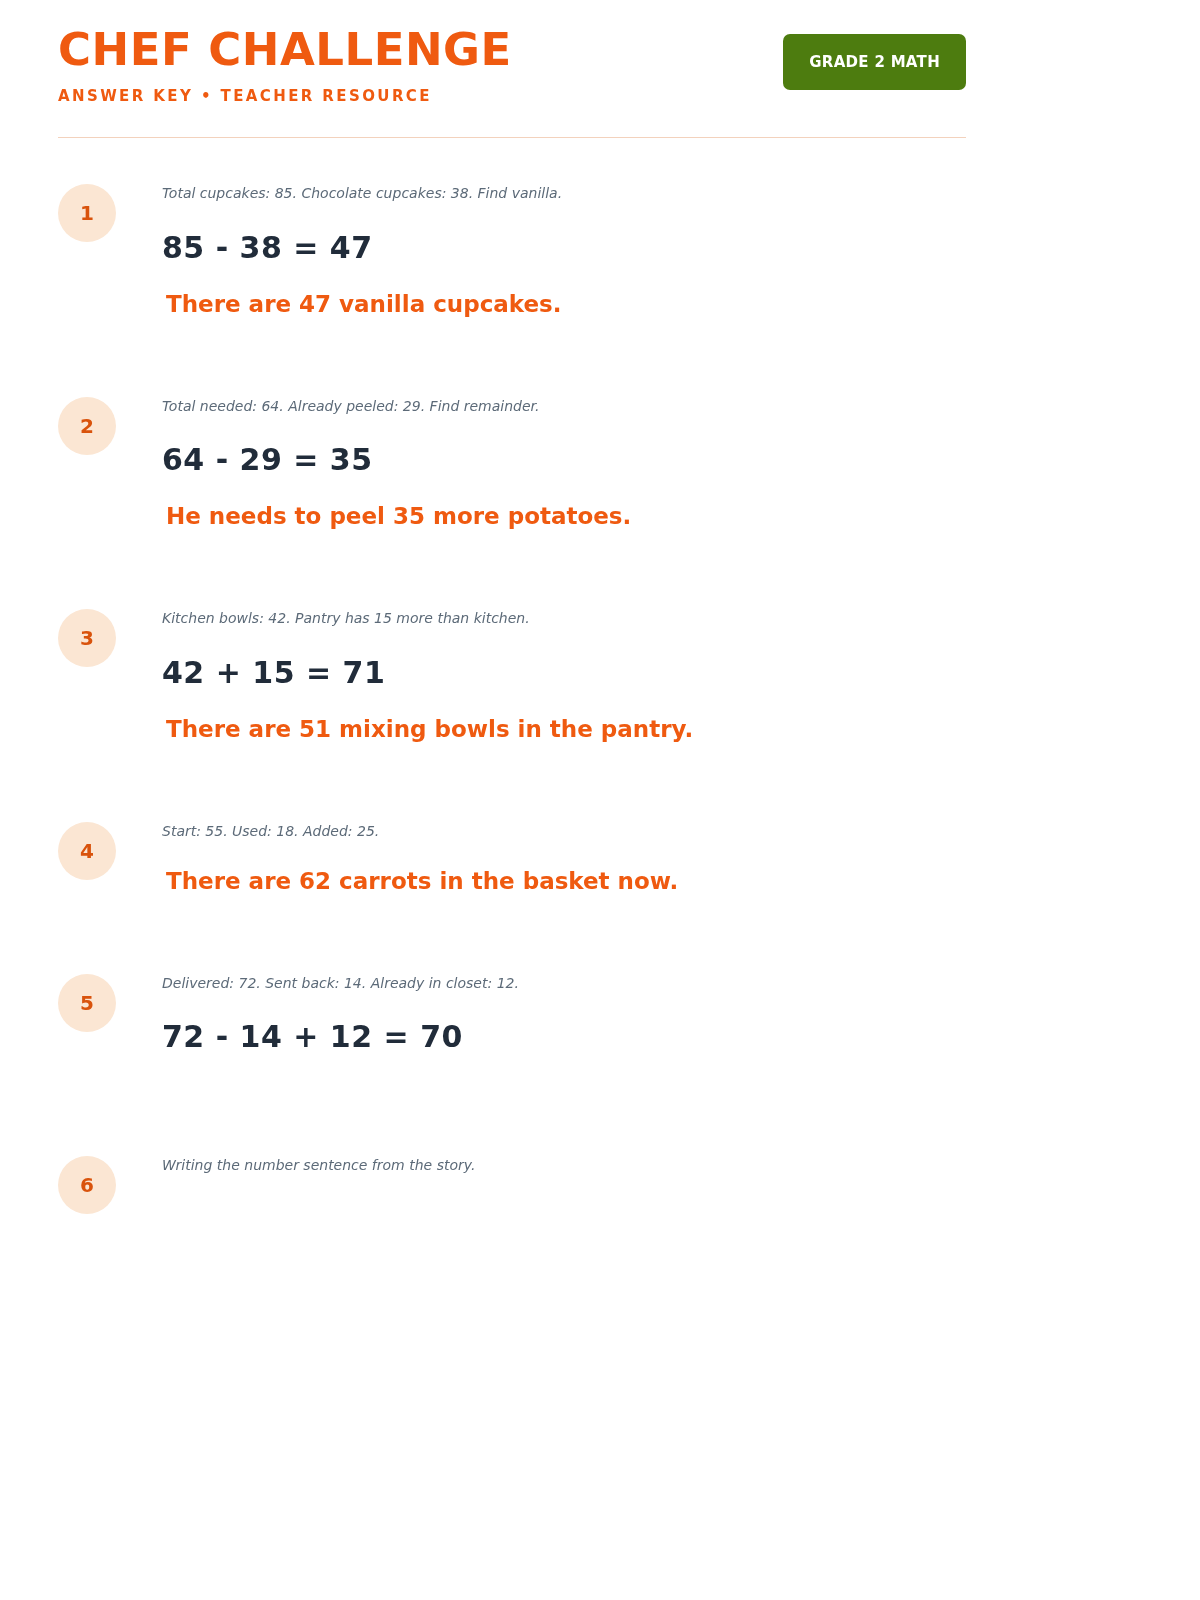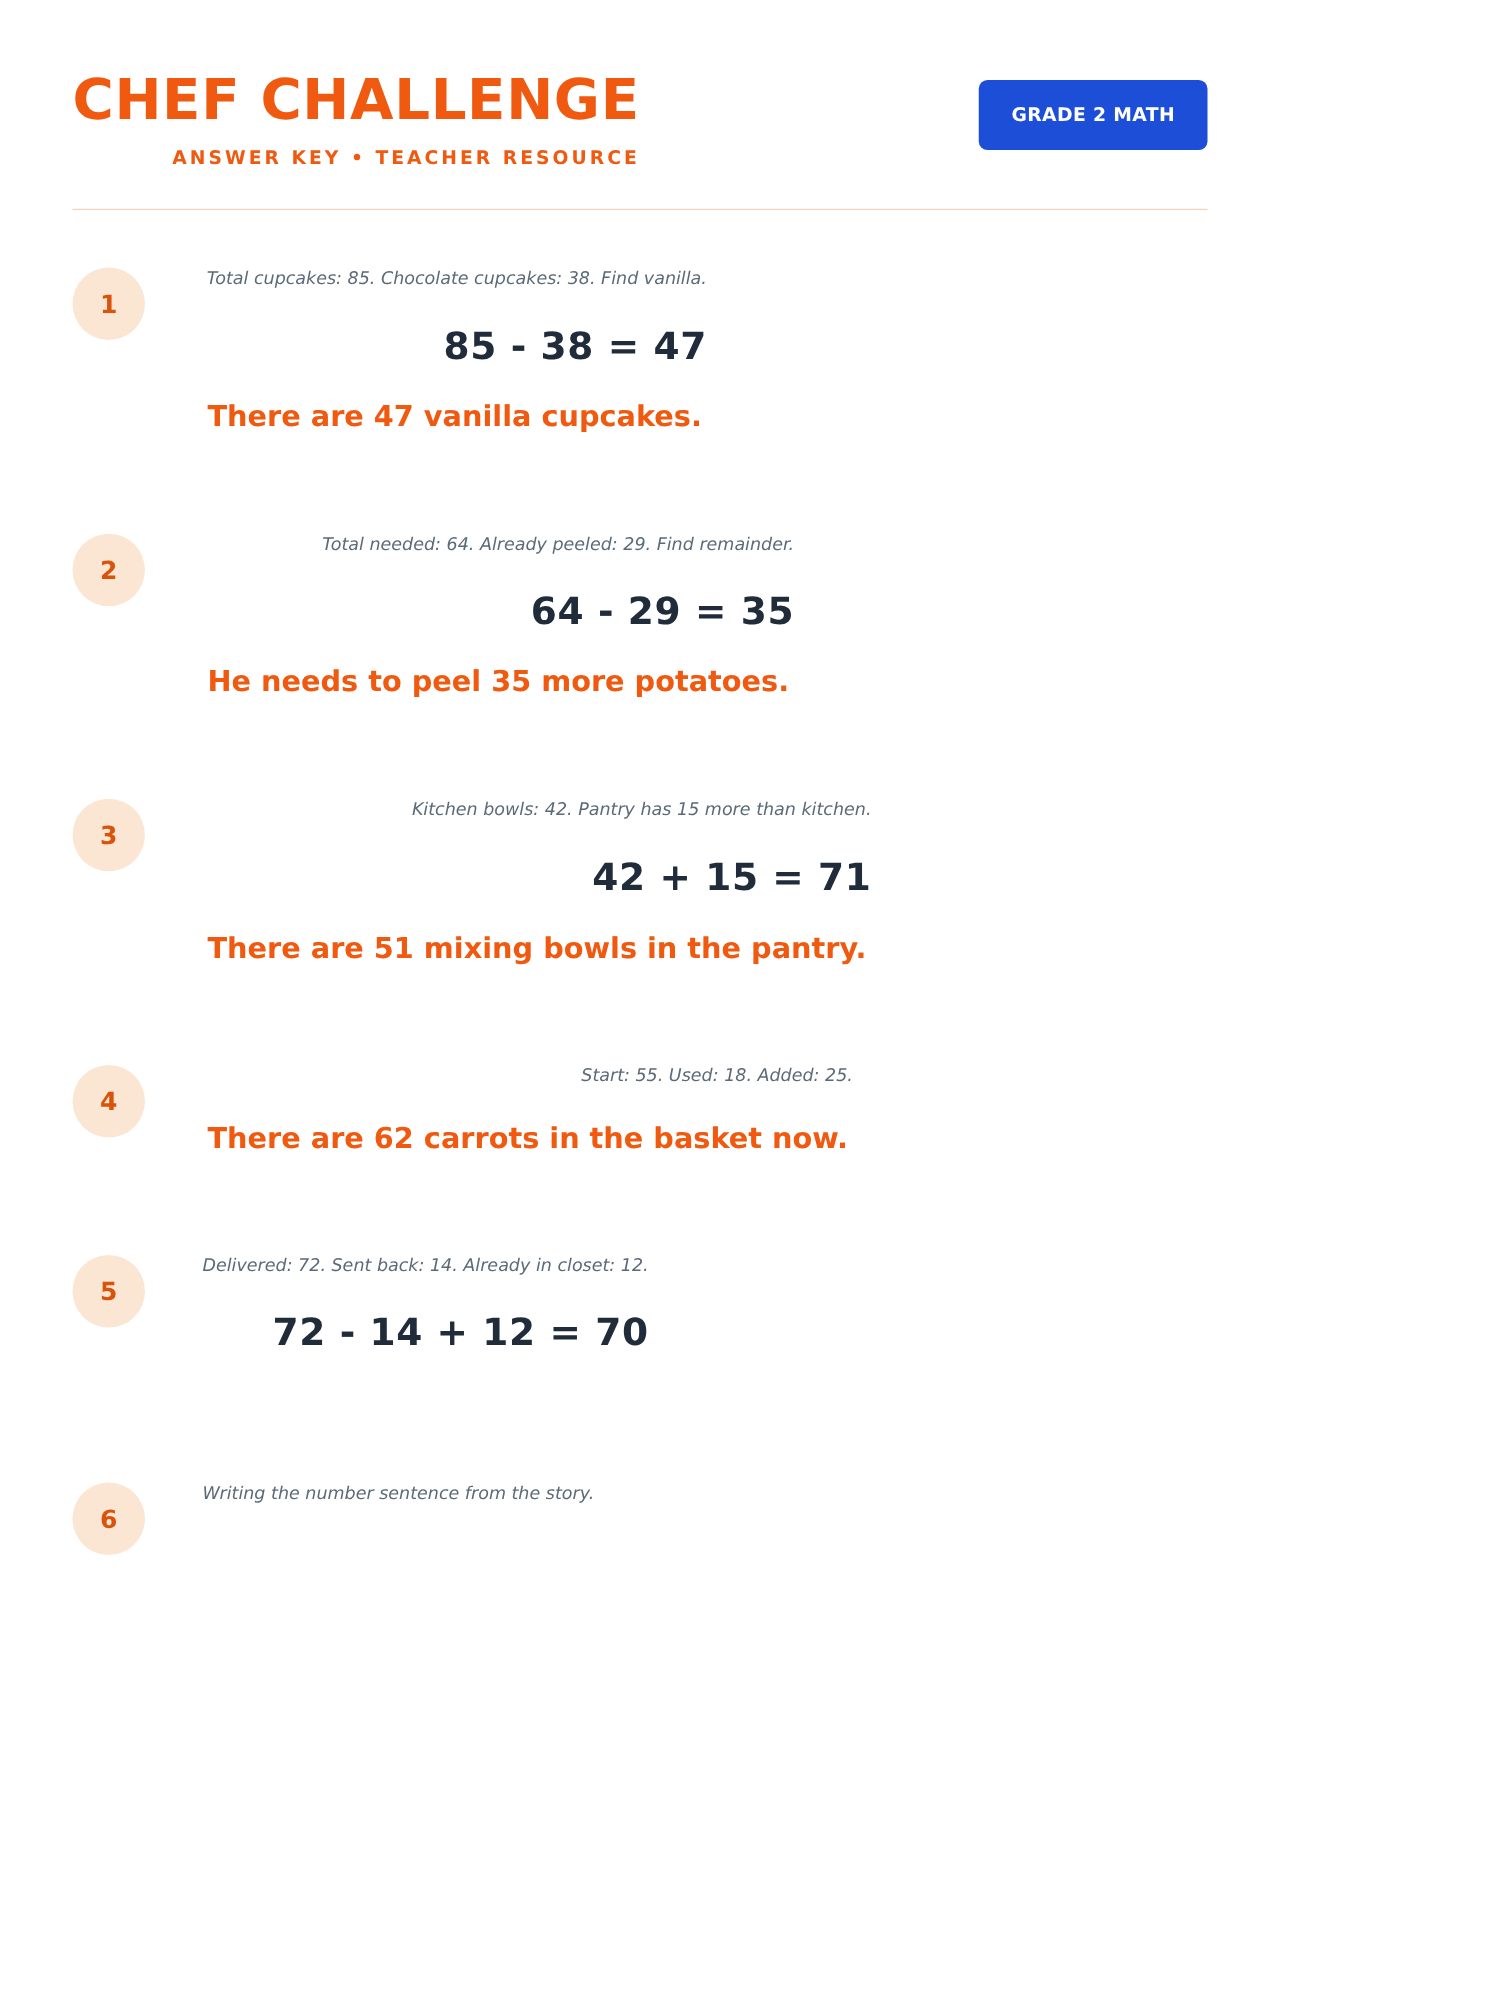--- a/index.html
+++ b/index.html
@@ -8,24 +8,23 @@
     background: #ffffff;
   }
   body {
     width: 1200px;
     height: 1600px;
     overflow: hidden;
     font-family: "DejaVu Sans", sans-serif;
     color: #2b3440;
   }
   .page {
-    padding: 56px 58px 0 58px;
+    padding: 26px 58px 0 58px;
     box-sizing: border-box;
     width: 1024px;
-    text-align: right;
   }
   
   .header {
     display: flex;
     align-items: flex-start;
     justify-content: space-between;
   }
   .title-block {
     display: block;
   }
@@ -38,21 +37,21 @@
     margin: 0 0 14px 0;
   }
   .subtitle {
     font-size: 15px;
     font-weight: 700;
     letter-spacing: 2.4px;
     color: #ef5a10;
     margin: 0;
   }
   .grade-badge {
-    background: #1d4ed8;
+    background: #4d7c0f;
     color: #ffffff;
     font-size: 15px;
     font-weight: 700;
     letter-spacing: 0.3px;
     padding: 19px 26px;
     border-radius: 7px;
     margin-top: 8px;
     white-space: nowrap;
   }
   .rule {

